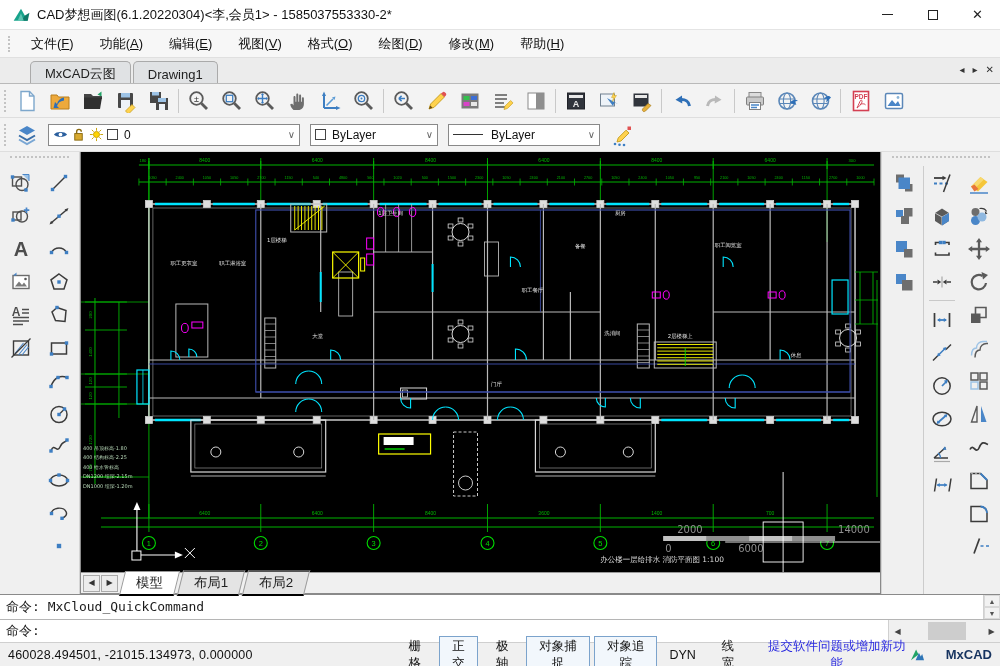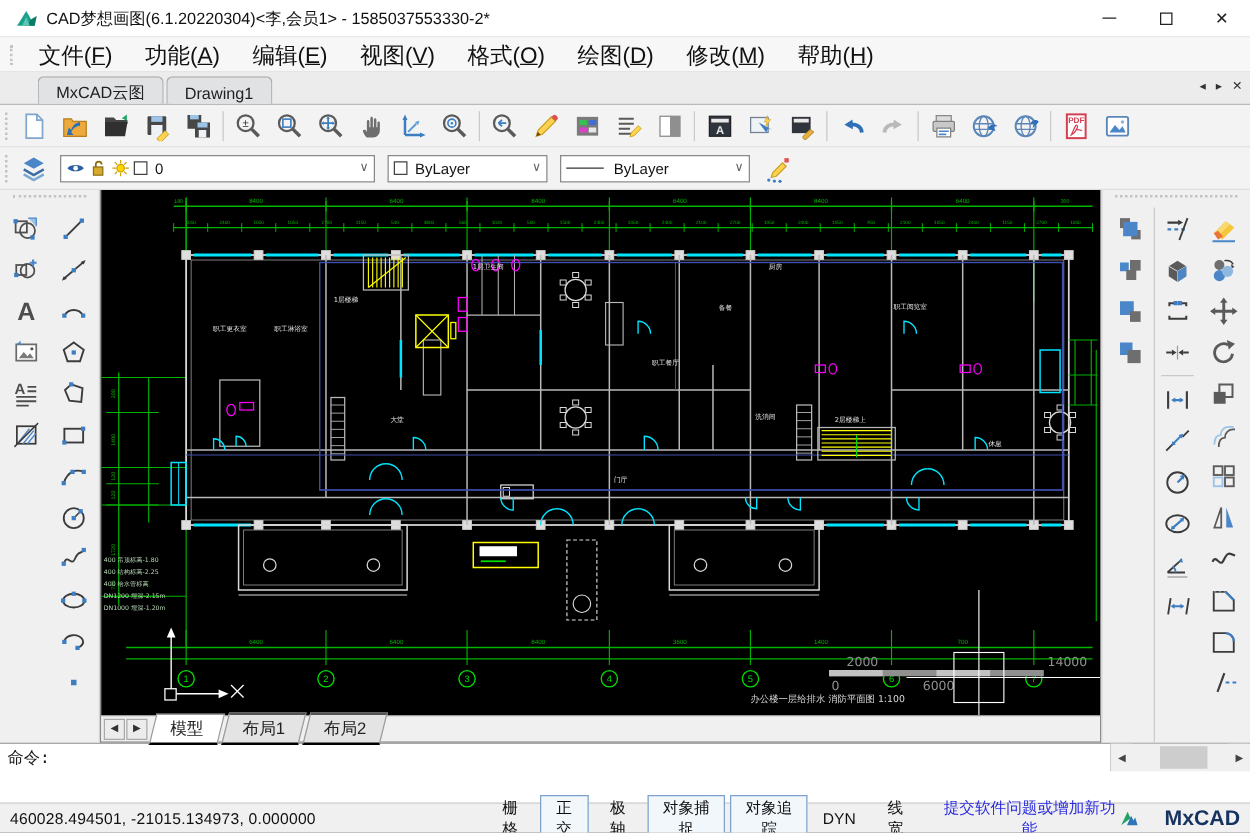--- a/index.html
+++ b/index.html
@@ -9,21 +9,21 @@
   .titlebar{height:30px;background:#ffffff;display:flex;align-items:center;padding-left:12px;border-bottom:1px solid #e4e4e4;}
   .titlebar .logo{width:18px;height:18px;margin-right:7px;flex:0 0 auto;}
   .titlebar .title{font-size:13px;color:#111;}
   .win-controls{margin-left:auto;display:flex;height:100%;}
   .win-btn{width:45px;height:100%;display:flex;align-items:center;justify-content:center;background:transparent;border:none;font-size:13px;color:#222;}
   .glyph-min{width:11px;height:1px;background:#222;display:block;}
   .glyph-max{width:10px;height:10px;border:1px solid #222;display:block;}
   
   .menubar{height:28px;background:#f7f7f7;display:flex;align-items:center;border-bottom:1px solid #e0e0e0;padding-left:6px;}
   .menubar::before{content:"";height:16px;border-left:2px dotted #c3c3c3;margin:0 8px 0 2px;}
-  .menu-item{padding:4px 13px;font-size:18px;color:#111;background:transparent;border:none;}
+  .menu-item{padding:4px 13px;font-size:13px;color:#111;background:transparent;border:none;}
   
   .tabbar{height:26px;background:#ececec;display:flex;align-items:flex-end;padding-left:30px;border-bottom:1px solid #b9b9b9;position:relative;}
   .dtab{height:22px;padding:3px 14px 0 14px;font-size:13px;color:#222;background:#e0e2e4;border:1px solid #aaa;border-bottom:none;border-radius:5px 5px 0 0;margin-right:2px;}
   .dtab.active{background:#ffffff;font-weight:bold;height:24px;}
   .tab-ctrls{position:absolute;right:6px;top:5px;display:flex;gap:8px;}
   .tab-ctrl{font-size:10px;color:#333;background:none;border:none;line-height:14px;}
   
   .toolbar{height:34px;background:#f3f3f3;display:flex;align-items:center;border-bottom:1px solid #dedede;padding-left:3px;}
   .toolbar::before{content:"";height:22px;border-left:2px dotted #c3c3c3;margin:0 4px 0 1px;}
   .tool-btn{width:33px;height:30px;display:flex;align-items:center;justify-content:center;background:transparent;border:none;}
@@ -65,21 +65,21 @@
   .hscroll{width:112px;background:#f0f0f0;display:flex;border-left:1px solid #d0d0d0;}
   .hscroll .hbtn{width:17px;font-size:8px;background:#f0f0f0;border:none;color:#444;}
   .hscroll .track{flex:1;position:relative;}
   .hscroll .thumb{position:absolute;left:22px;top:2px;bottom:2px;width:38px;background:#cdcdcd;}
   
   .statusbar{height:24px;display:flex;align-items:center;background:#f0f0f0;border-top:1px solid #cfcfcf;font-size:12.5px;padding:0 8px;}
   .coords{width:395px;color:#111;letter-spacing:.2px;}
   .toggle{padding:1px 7px;margin:0 2px;color:#111;background:transparent;border:1px solid transparent;font-size:12.5px;}
   .toggle.on{border:1px solid #7ba3cc;background:#f2f7fc;}
   .status-link{color:#2b2be0;margin-left:14px;background:none;border:none;font-size:12.5px;}
-  .brand{margin-left:auto;display:flex;align-items:center;gap:21px;font-weight:bold;color:#16335f;font-size:17px;}
+  .brand{margin-left:auto;display:flex;align-items:center;gap:21px;font-weight:bold;color:#16335f;font-size:13px;}
 </style>
 </head>
 <body>
 
 <div class="titlebar">
   <svg class="logo" viewBox="0 0 16 16">
     <path d="M1.5 13h12.5L8 2.5z" fill="#17a38b"></path>
     <path d="M8.8 13h5.2L15.5 6l-4.3 2.6z" fill="#0d7a68"></path>
     <path d="M5 13L8 6.5 10.5 13z" fill="#5fc4b2"></path>
   </svg>
@@ -1069,20 +1069,27 @@
           <svg class="ico" viewBox="0 0 24 24">
             <path d="M7 19.5L12.5 4.5" stroke="#3b3b3b" stroke-width="1.7"></path>
             <path d="M13.5 12h3m2.5 0h3" stroke="#3d7ec2" stroke-width="1.7"></path>
           </svg>
         </button>
       </div>
   </div>
 </div>
 
 <div class="cmd">
+  <div class="cmd-row1">
+    <span class="txt">命令: MxCloud_QuickCommand</span>
+    <div class="vscroll">
+      <button>▲</button>
+      <button>▼</button>
+    </div>
+  </div>
   <div class="cmd-row2">
     <span class="txt">命令:</span>
     <div class="hscroll">
       <button class="hbtn">◀</button>
       <div class="track">
           <div class="thumb"></div>
         </div>
       <button class="hbtn">▶</button>
     </div>
   </div>

